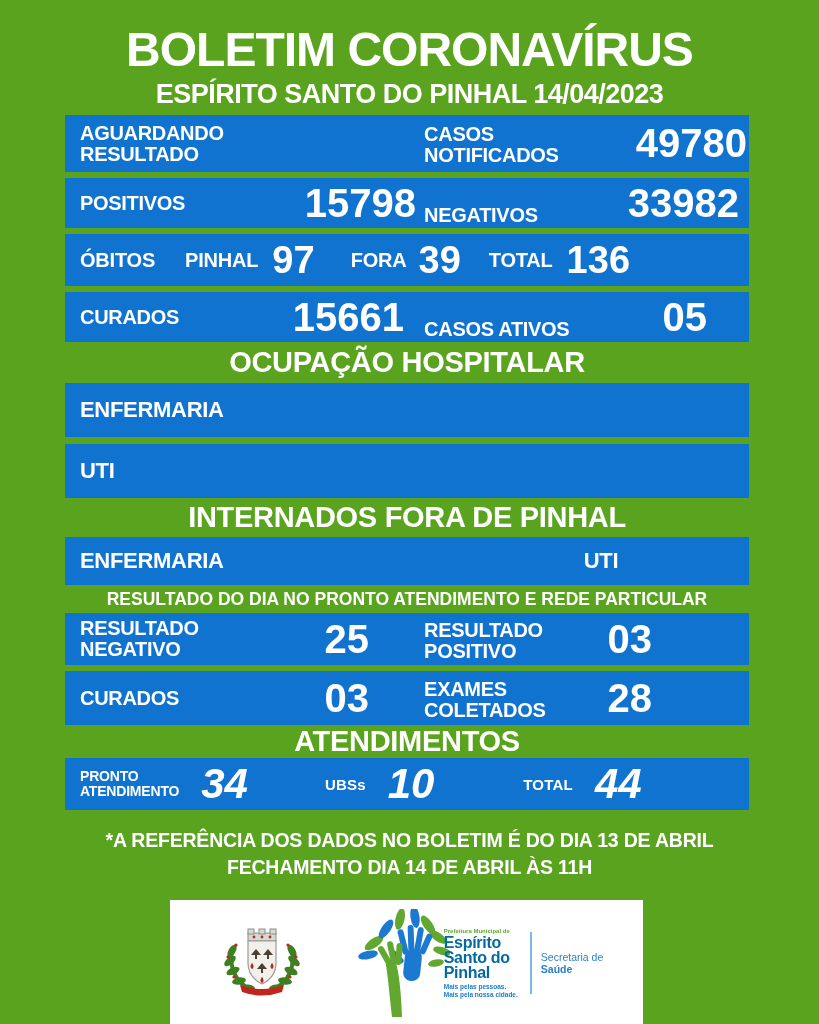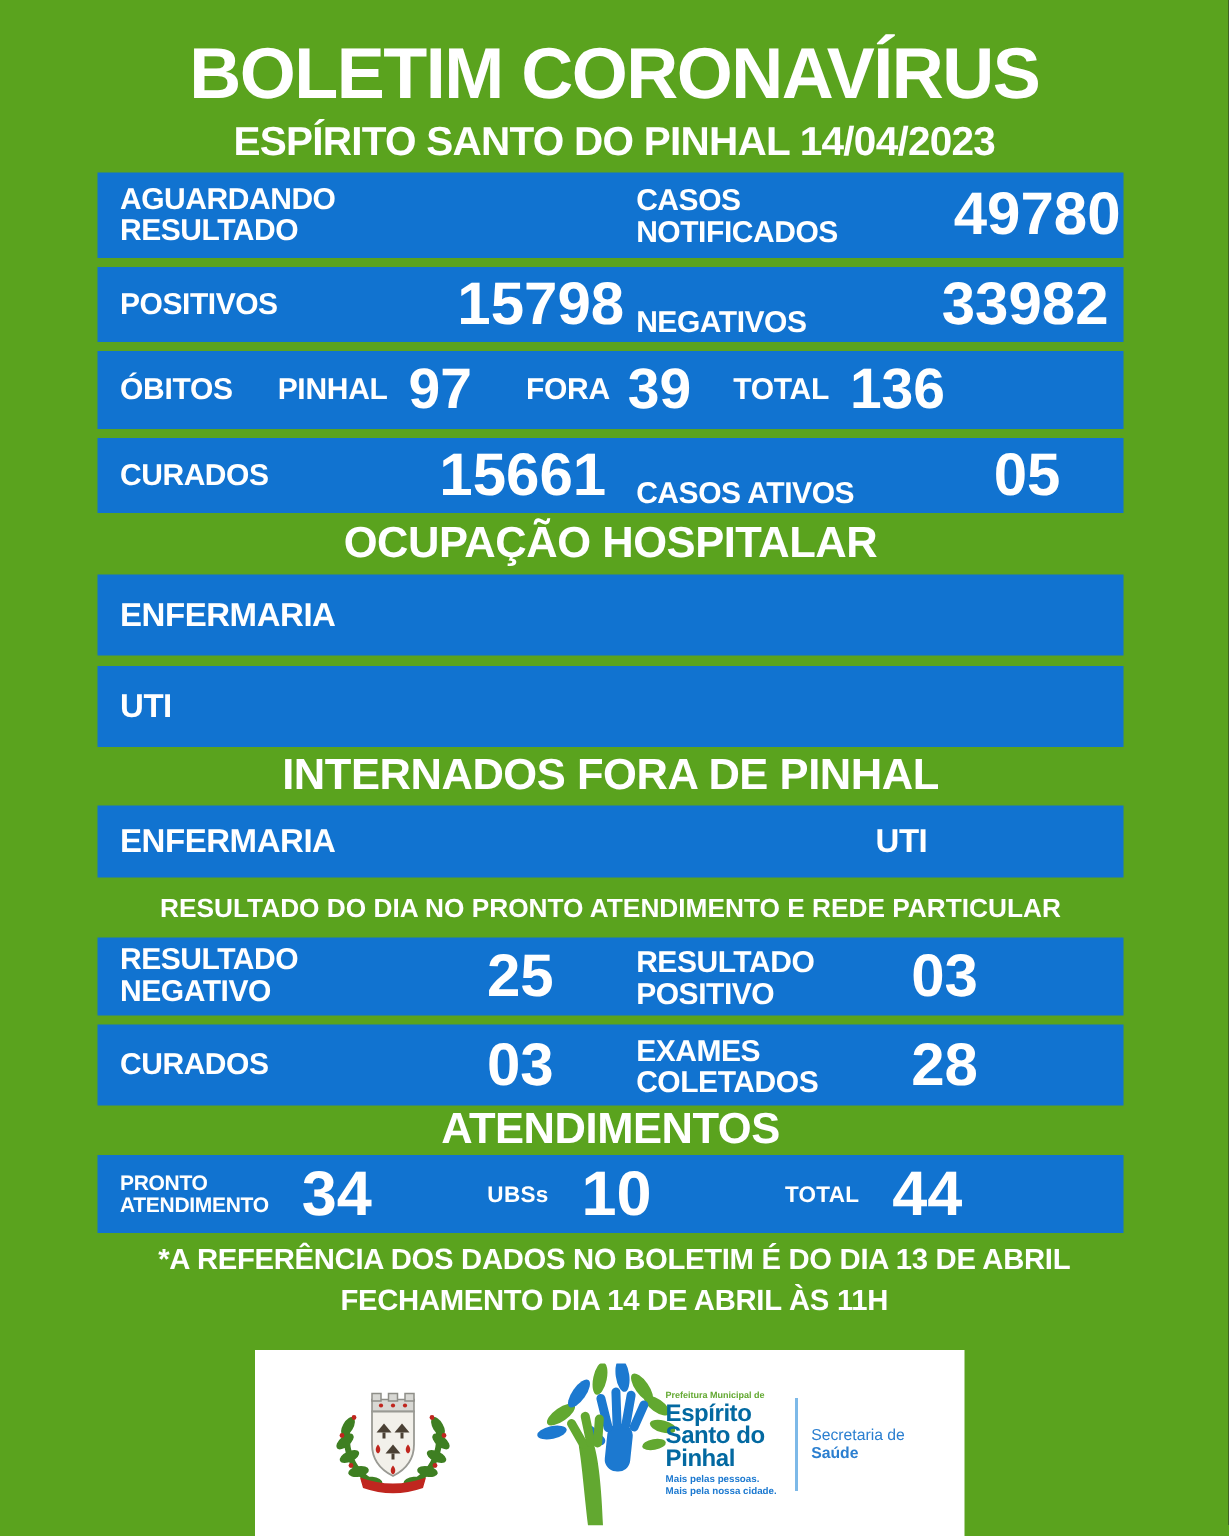--- a/index.html
+++ b/index.html
@@ -28,41 +28,41 @@
   .h54g{height:54px;margin-bottom:7px;}
   .h48{height:48px;}
   .h52x{height:52px;margin-bottom:6px;}
   .h54x{height:54px;}
   .h52a{height:52px;}
 
   .lbl{font-weight:bold;font-size:20px;line-height:21px;letter-spacing:-0.3px;}
   .lbl-sm{font-weight:bold;font-size:14px;line-height:15px;letter-spacing:-0.2px;}
   .lbl-md{font-weight:bold;font-size:15px;letter-spacing:0.2px;}
   .val{font-weight:bold;font-size:40px;letter-spacing:0px;}
-  .val-at{font-weight:bold;font-size:42px;}
+  .val-at{font-weight:bold;font-size:42px;font-style:italic;}
   .preline{white-space:pre-line;}
 
   .cell{display:flex;align-items:center;box-sizing:border-box;}
   .cell.left{width:52.5%;padding-left:15px;}
   .cell.right{flex:1;padding-right:2px;align-items:flex-end;}
   .cell.right .push{margin-left:auto;}
   .cell .pushmid{margin-left:auto;margin-right:55px;}
   .cell.right .pushmid2{margin-left:auto;margin-right:95px;}
 
   
   .row-obitos{padding-left:15px;}
   .row-obitos .lbl{letter-spacing:-0.2px;}
   .ml30{margin-left:30px;}.ml15{margin-left:14px;}.ml36{margin-left:36px;}
   .ml12{margin-left:12px;}.ml28{margin-left:28px;}
 
   
   .heading{display:flex;align-items:center;justify-content:center;font-weight:bold;letter-spacing:-0.3px;}
   .h-ocupacao{height:41px;font-size:29px;}
   .h-internados{height:39px;font-size:29px;}
-  .h-resdia{height:40px;font-size:17.5px;letter-spacing:0px;}
+  .h-resdia{height:28px;font-size:17.5px;letter-spacing:0px;}
   .h-atend{height:33px;font-size:29px;}
 
   .bar .solo-lbl{font-weight:bold;font-size:22px;padding-left:15px;letter-spacing:-0.3px;}
   .bar-int .uti-pos{margin-left:345px;}
 
   
   .at1{width:38%;padding-left:15px;}
   .at2{width:29%;}
   .at3{flex:1;}
   .at-gap{margin-left:22px;}

